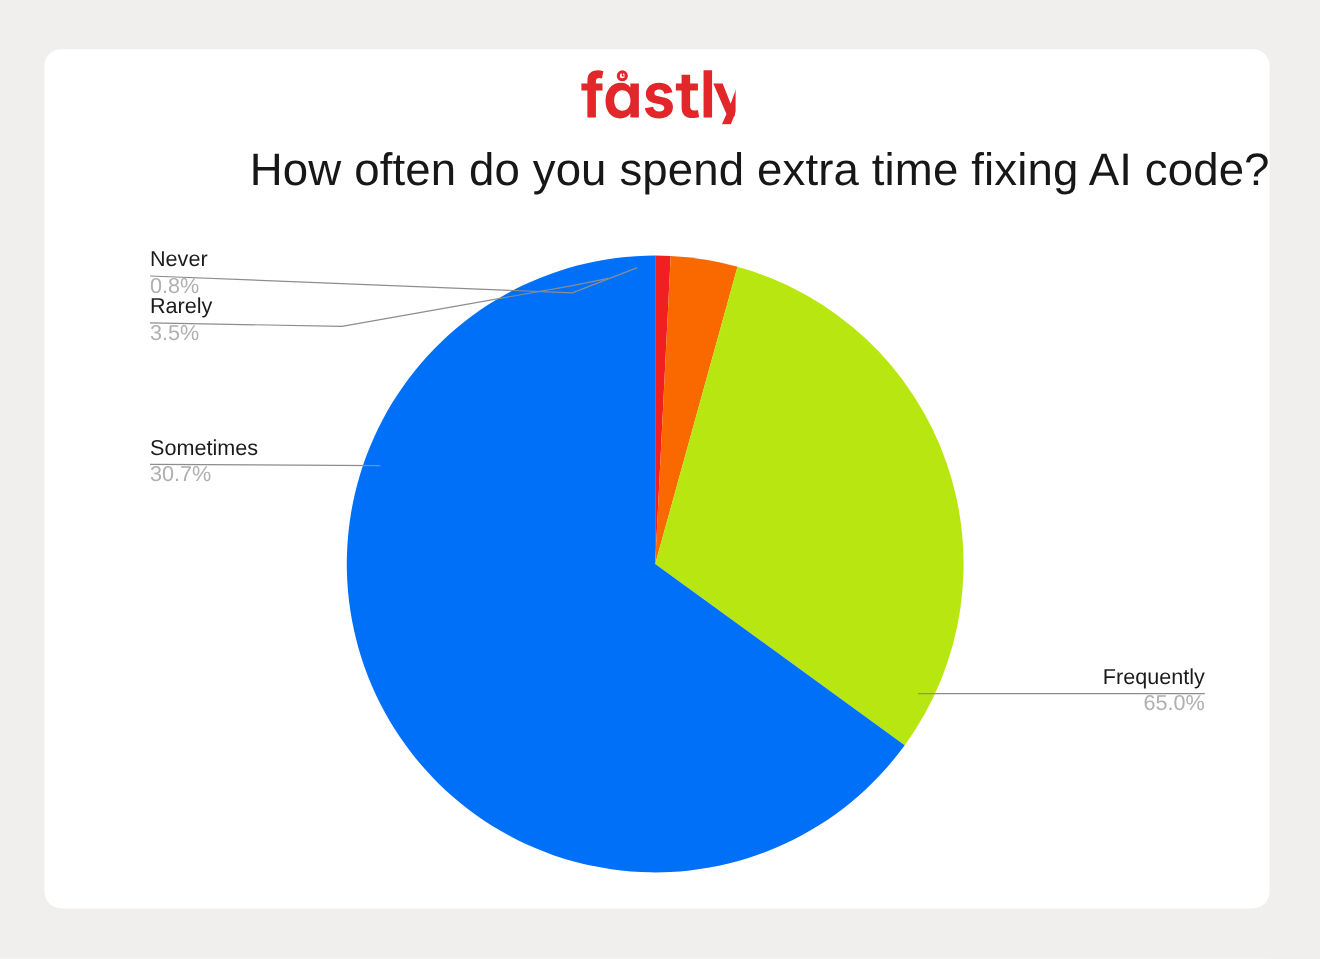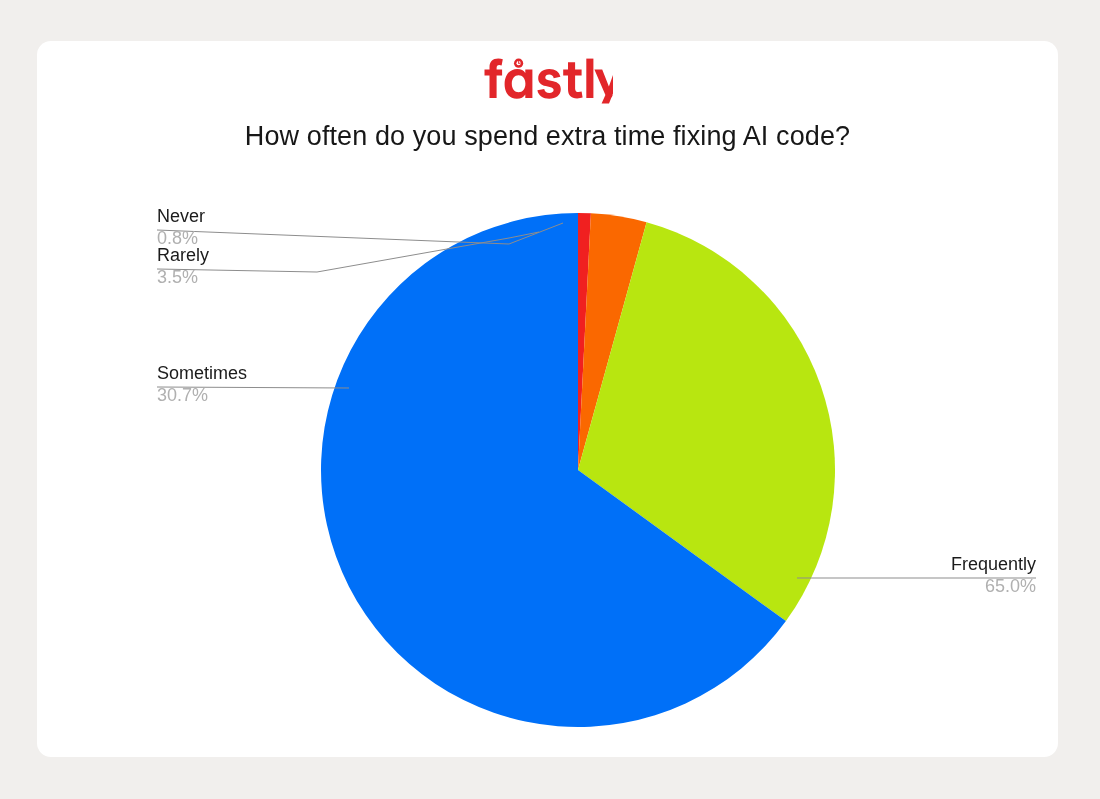--- a/index.html
+++ b/index.html
@@ -35,34 +35,33 @@
     width: 100%;
     text-align: center;
     height: 52px;
   }
   .brand-logo svg { display: inline-block; vertical-align: middle; }
   .chart-title {
     position: absolute;
     left: 0;
     top: 80px;
     width: 100%;
-    text-align: center;
-    font-size: 27px;
+    text-align: right;
+    font-size: 38px;
     color: #171717;
     font-family: "Liberation Sans", sans-serif;
     font-weight: 400;
     letter-spacing: 0.1px;
   }
   .plot-area {
     position: absolute;
     left: 0;
     top: 0;
     width: 1021px;
     height: 716px;
-    margin-left: 32px;
   }
   .plot-area svg {
     display: block;
     width: 1021px;
     height: 716px;
   }
   .lbl-name {
     font-family: "Liberation Sans", sans-serif;
     font-size: 18px;
     fill: #1b1b1b;

